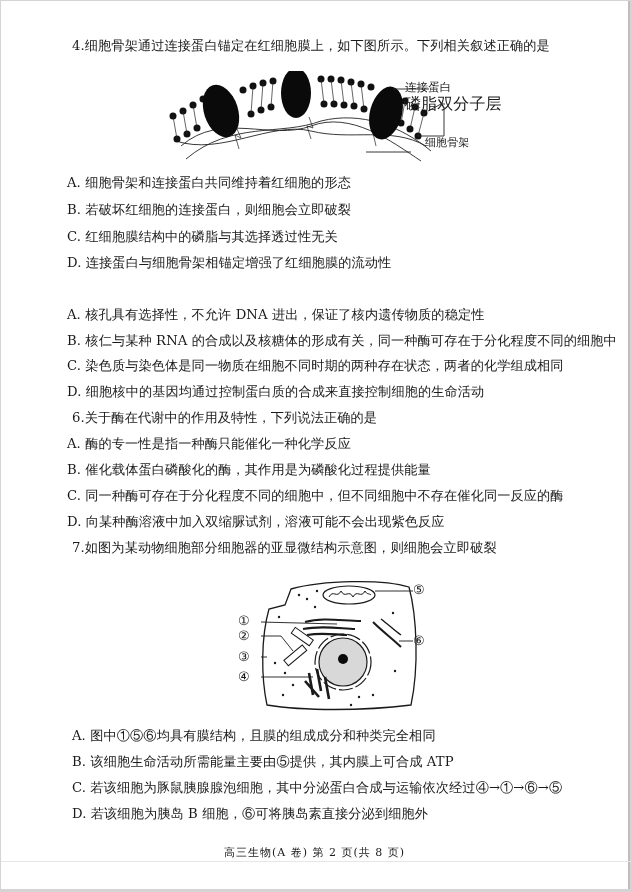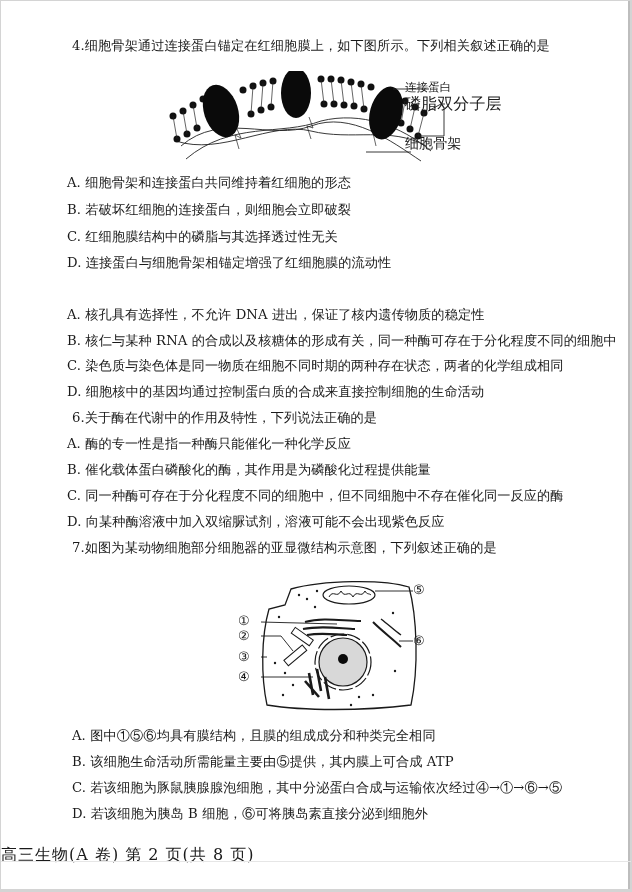--- a/index.html
+++ b/index.html
@@ -7,21 +7,21 @@
     width: 632px; height: 892px; background: #d4d4d4; position: relative; overflow: hidden;
     font-family: "DejaVu Serif", "Liberation Serif", serif; color: #1a1a1a;
   }
   .page {
     position: absolute; left: 1px; top: 1px; width: 627px; height: 888px;
     background: #ffffff; border-right: 2px solid #bdbdbd;
   }
   .line { position: absolute; font-size: 13.2px; line-height: 18px; white-space: nowrap; letter-spacing: 0.1px; }
   .q { left: 37px; margin-left: 34px; }
   .opt { left: 66px; }
-  .footer { position: absolute; left: 0; right: 0; top: 844px; text-align: left; font-size: 16px; letter-spacing: 1px; }
+  .footer { position: absolute; left: 0; right: 0; top: 844px; text-align: center; font-size: 11px; letter-spacing: 1px; }
   .bottom-rule { position: absolute; left: 0; width: 630px; top: 860px; border-top: 1px solid #e6e6e6; }
   .fig { position: absolute; }
 </style>
 </head>
 <body>
 
 <div class="page">
 
   <div class="line q" style="top:36px">
     <span>4.</span><span>细胞骨架通过连接蛋白锚定在红细胞膜上，如下图所示。下列相关叙述正确的是</span>
@@ -82,42 +82,42 @@
     <ellipse cx="225" cy="42" rx="16" ry="27" fill="#0a0a0a" transform="rotate(15 225 42)"></ellipse>
 
     <path d="M232,18 L268,18" stroke="#222" stroke-width="0.9"></path>
     <path d="M267,40 L280,33 L284,33" stroke="#222" stroke-width="0.9" fill="none"></path>
     <path d="M257,65 L283,65 L283,36" stroke="#222" stroke-width="0.9" fill="none"></path>
     <path d="M205,81 L250,81" stroke="#222" stroke-width="0.9"></path>
   </svg>
 
   <div class="line" style="left:404px;top:77px;font-size:11.5px">连接蛋白</div>
   <div class="line" style="left:404px;top:94px;font-size:16px">磷脂双分子层</div>
-  <div class="line" style="left:404px;top:133px;font-size:14px">细胞骨架</div>
+  <div class="line" style="left:424px;top:133px;font-size:11px">细胞骨架</div>
 
   <div class="line opt" style="top:173px">A. 细胞骨架和连接蛋白共同维持着红细胞的形态</div>
   <div class="line opt" style="top:200px">B. 若破坏红细胞的连接蛋白，则细胞会立即破裂</div>
   <div class="line opt" style="top:227px">C. 红细胞膜结构中的磷脂与其选择透过性无关</div>
   <div class="line opt" style="top:253px">D. 连接蛋白与细胞骨架相锚定增强了红细胞膜的流动性</div>
 
   <div class="line opt" style="top:305px">A. 核孔具有选择性，不允许 DNA 进出，保证了核内遗传物质的稳定性</div>
   <div class="line opt" style="top:331px">B. 核仁与某种 RNA 的合成以及核糖体的形成有关，同一种酶可存在于分化程度不同的细胞中</div>
   <div class="line opt" style="top:356px">C. 染色质与染色体是同一物质在细胞不同时期的两种存在状态，两者的化学组成相同</div>
   <div class="line opt" style="top:382px">D. 细胞核中的基因均通过控制蛋白质的合成来直接控制细胞的生命活动</div>
 
   <div class="line q" style="top:408px">
     <span>6.</span><span>关于酶在代谢中的作用及特性，下列说法正确的是</span>
   </div>
   <div class="line opt" style="top:434px">A. 酶的专一性是指一种酶只能催化一种化学反应</div>
   <div class="line opt" style="top:460px">B. 催化载体蛋白磷酸化的酶，其作用是为磷酸化过程提供能量</div>
   <div class="line opt" style="top:486px">C. 同一种酶可存在于分化程度不同的细胞中，但不同细胞中不存在催化同一反应的酶</div>
   <div class="line opt" style="top:512px">D. 向某种酶溶液中加入双缩脲试剂，溶液可能不会出现紫色反应</div>
 
   <div class="line q" style="top:538px">
-    <span>7.</span><span>如图为某动物细胞部分细胞器的亚显微结构示意图，下列叙述正确的是</span>
+    <span>7.</span><span>如图为某动物细胞部分细胞器的亚显微结构示意图，则细胞会立即破裂</span>
   </div>
 
   <svg class="fig" style="left:232px;top:576px" width="200" height="135" viewBox="0 0 200 135">
 
     <path d="M58,12 C90,3 150,2 176,10 C184,40 186,90 178,128 C130,134 70,134 34,128 C28,100 28,60 36,32 L52,28 Z" fill="none" stroke="#1a1a1a" stroke-width="1.3"></path>
 
     <ellipse cx="116" cy="18" rx="26" ry="9" fill="none" stroke="#1a1a1a" stroke-width="1.2"></ellipse>
     <path d="M96,20 C100,12 104,22 108,14 C112,22 116,12 120,20 C124,12 128,22 132,14 C134,18 136,16 138,18" fill="none" stroke="#1a1a1a" stroke-width="1"></path>
 
     <path d="M72,45 C90,40 110,44 128,44 M70,52 C90,48 110,52 122,52 M74,58 C90,55 104,58 114,58" fill="none" stroke="#1a1a1a" stroke-width="2.2"></path>

